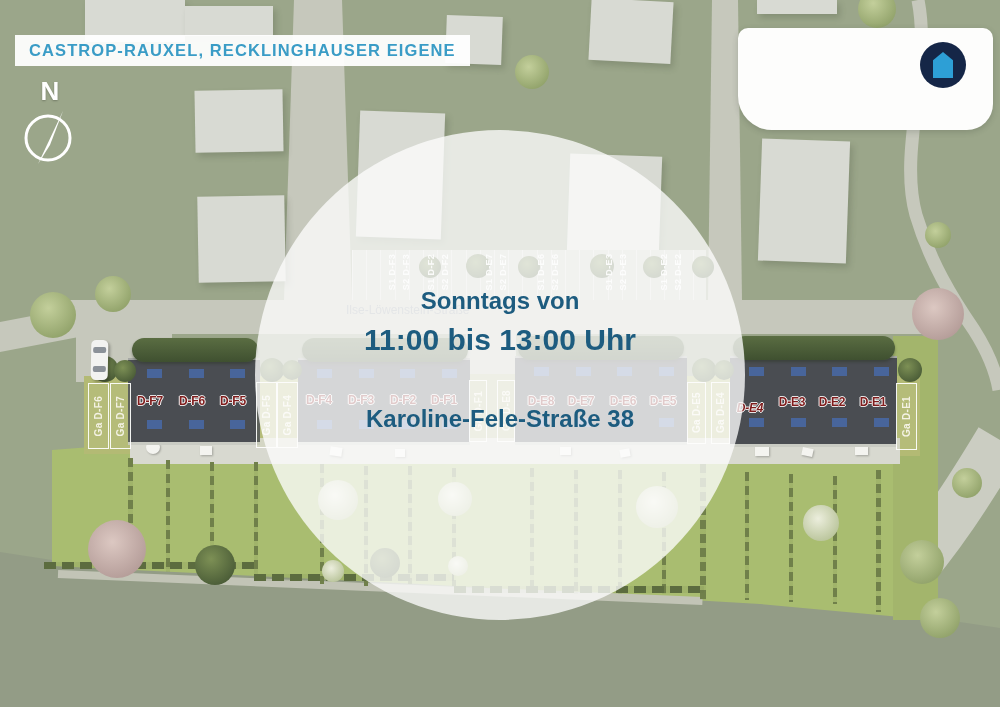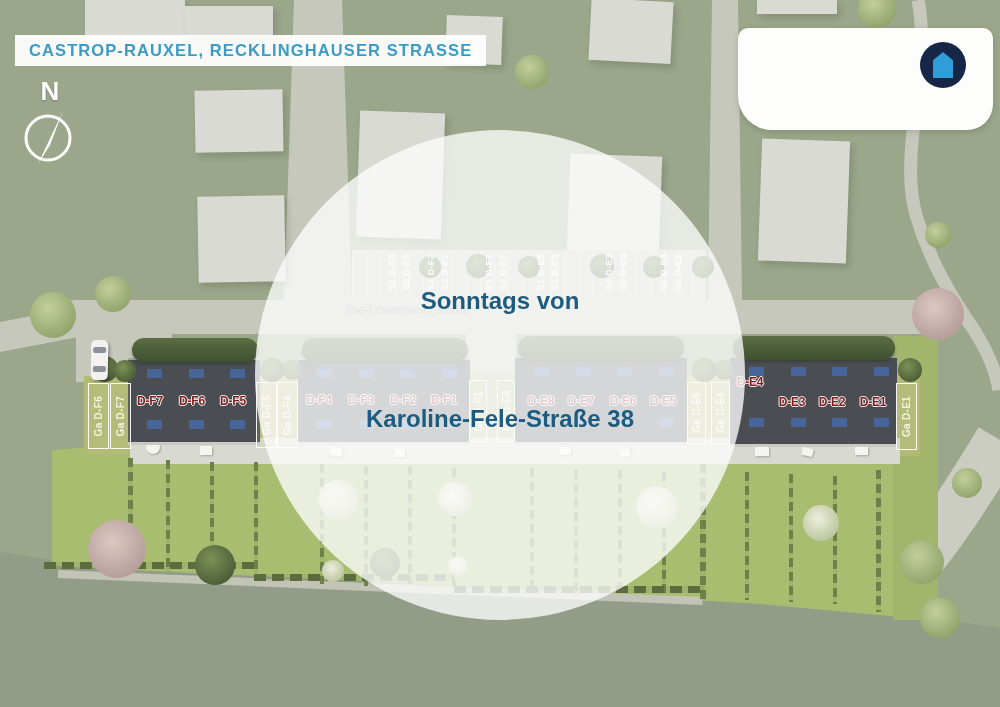--- a/index.html
+++ b/index.html
@@ -206,21 +206,21 @@
   <span class="ulabel" style="left:192px;top:401px;">D-F6</span>
   <span class="ulabel" style="left:233px;top:401px;">D-F5</span>
   <span class="ulabel" style="left:319px;top:400px;">D-F4</span>
   <span class="ulabel" style="left:361px;top:400px;">D-F3</span>
   <span class="ulabel" style="left:403px;top:400px;">D-F2</span>
   <span class="ulabel" style="left:444px;top:400px;">D-F1</span>
   <span class="ulabel" style="left:541px;top:401px;">D-E8</span>
   <span class="ulabel" style="left:581px;top:401px;">D-E7</span>
   <span class="ulabel" style="left:623px;top:401px;">D-E6</span>
   <span class="ulabel" style="left:663px;top:401px;text-align:right;">D-E5</span>
-  <span class="ulabel" style="left:750px;top:382px;">D-E4</span>
+  <span class="ulabel" style="left:750px;top:408px;font-style:italic;">D-E4</span>
   <span class="ulabel" style="left:792px;top:402px;">D-E3</span>
   <span class="ulabel" style="left:832px;top:402px;">D-E2</span>
   <span class="ulabel" style="left:873px;top:402px;text-align:right;">D-E1</span>
 
   <div class="gbox" style="left:88px;top:383px;width:19px;height:64px;">
       <span>Ga D-F6</span>
     </div>
   <div class="gbox" style="left:110px;top:383px;width:19px;height:64px;">
       <span>Ga D-F7</span>
     </div>
@@ -254,23 +254,24 @@
   <span class="plabel" style="left:503px;top:272px;">S2 D-E7</span>
   <span class="plabel" style="left:541px;top:272px;">S1 D-E6</span>
   <span class="plabel" style="left:555px;top:272px;">S2 D-E6</span>
   <span class="plabel" style="left:609px;top:272px;">S1 D-E3</span>
   <span class="plabel" style="left:623px;top:272px;">S2 D-E3</span>
   <span class="plabel" style="left:664px;top:272px;">S1 D-E2</span>
   <span class="plabel" style="left:678px;top:272px;">S2 D-E2</span>
 
   <div class="spotlight"></div>
   <div class="ohline oh-l1">Sonntags von</div>
+  <div class="ohline oh-l2">11:00 bis 13:00 Uhr</div>
   <div class="ohline oh-a1">Karoline-Fele-Straße 38</div>
 
-  <div class="banner">CASTROP-RAUXEL, RECKLINGHAUSER STRASSE</div>
+  <div class="banner">CASTROP-RAUXEL, RECKLINGHAUSER EIGENE</div>
 
   <div class="compass">
     <div class="n">N</div>
     <svg width="64" height="64" style="position:absolute;top:30px;left:0;">
       <circle cx="30" cy="32" r="22" stroke="#ffffff" stroke-width="3" fill="none"></circle>
       <polygon points="45,5 20,58 32,39" fill="#ffffff"></polygon>
     </svg>
   </div>
 
   <div class="logocard">

